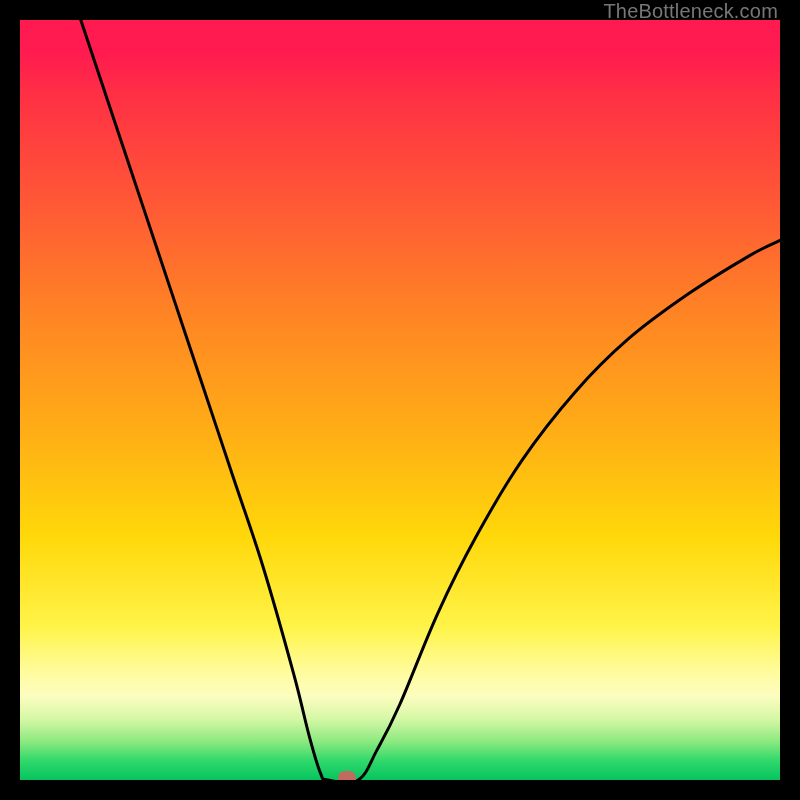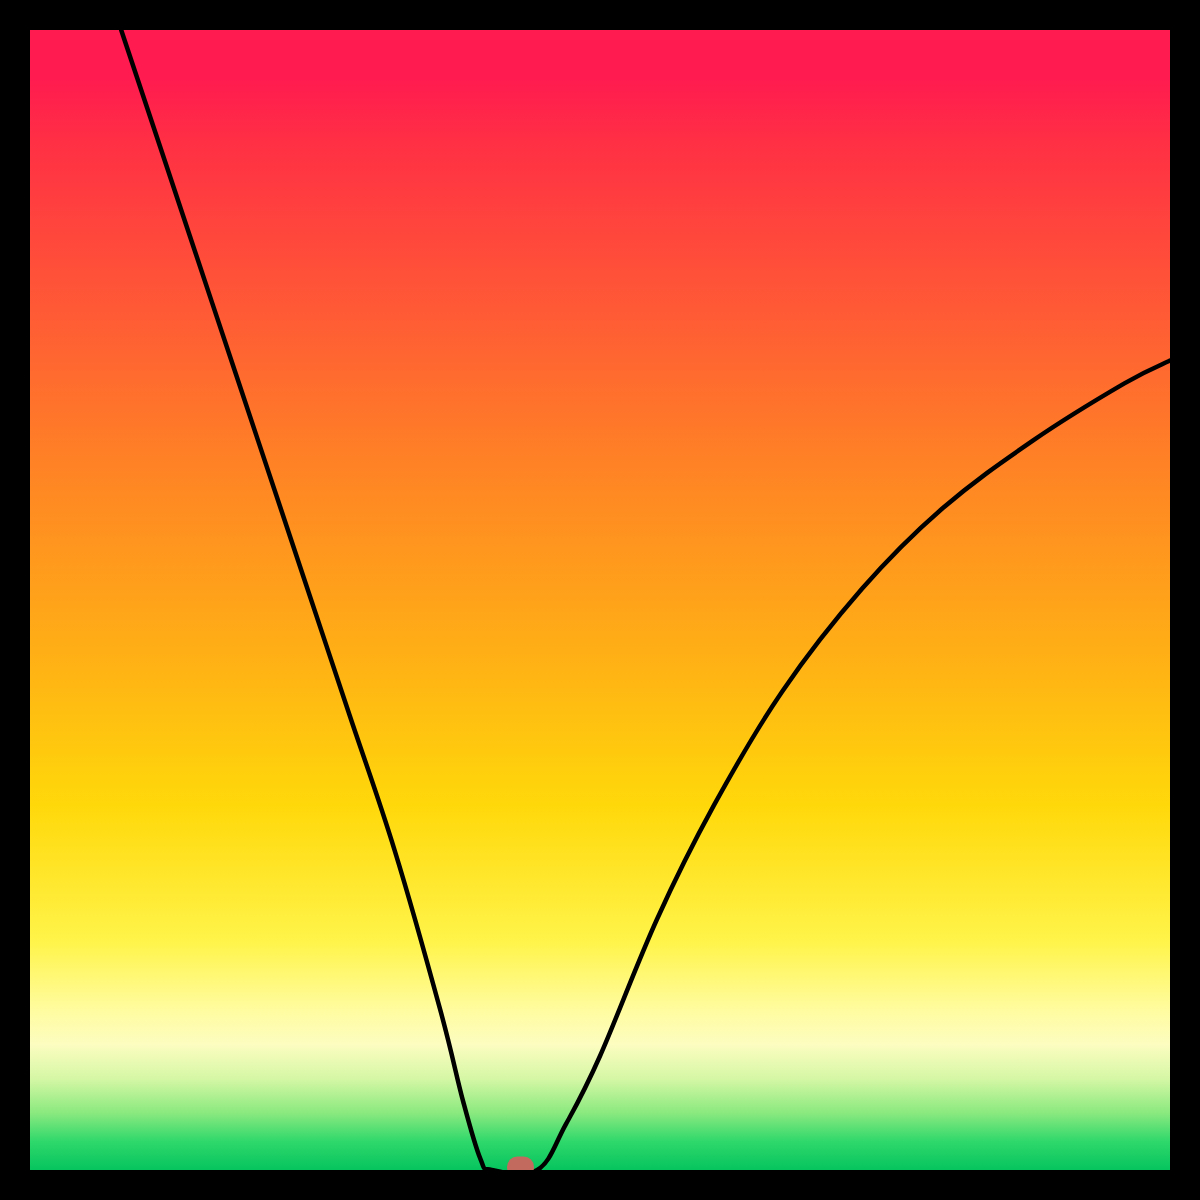--- a/index.html
+++ b/index.html
@@ -84,13 +84,14 @@
   <div class="plot-area">
     <div class="gradient-bg"></div>
 
     <svg class="curve" viewBox="0 0 760 760" preserveAspectRatio="none">
       <path d="M 60.80 0.00 C 66.27 16.42, 80.26 58.37, 91.20 91.20 C 102.14 124.03, 110.66 149.57, 121.60 182.40 C 132.54 215.23, 141.06 240.77, 152.00 273.60 C 162.94 306.43, 171.46 331.97, 182.40 364.80 C 193.34 397.63, 201.86 423.17, 212.80 456.00 C 223.74 488.83, 232.26 511.63, 243.20 547.20 C 254.14 582.77, 265.39 623.50, 273.60 653.60 C 281.81 683.70, 284.01 696.62, 288.80 714.40 C 293.59 732.18, 296.78 744.19, 300.20 752.40 C 303.62 760.61, 300.96 758.63, 307.80 760.00 C 314.64 761.37, 329.31 765.47, 338.20 760.00 C 347.09 754.53, 349.68 743.28, 357.20 729.60 C 364.72 715.92, 369.06 708.62, 380.00 684.00 C 390.94 659.38, 404.32 622.90, 418.00 592.80 C 431.68 562.70, 440.95 544.16, 456.00 516.80 C 471.05 489.44, 483.82 466.79, 501.60 440.80 C 519.38 414.81, 535.65 394.29, 554.80 372.40 C 573.95 350.51, 587.48 336.98, 608.00 319.20 C 628.52 301.42, 646.91 288.65, 668.80 273.60 C 690.69 258.55, 713.18 245.18, 729.60 235.60 C 746.02 226.02, 754.53 223.14, 760.00 220.40" fill="none" stroke="#000000" stroke-width="3" stroke-linecap="round" stroke-linejoin="round"></path>
     </svg>
 
     <div class="dot" style="left: 317.8px; top: 751px; background: rgb(195, 106, 94);"></div>
   </div>
 
+  <div class="watermark">TheBottleneck.com</div>
 </div>
 
 </body></html>

